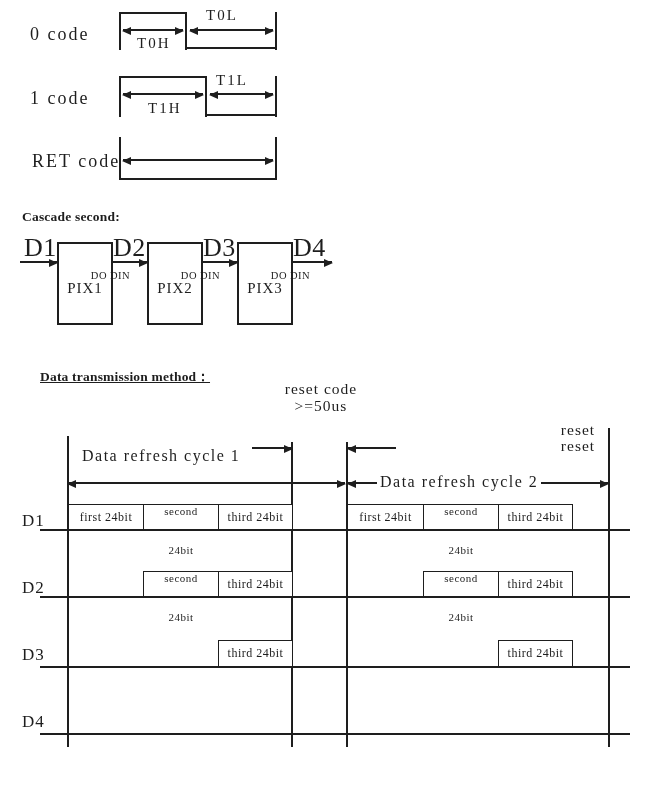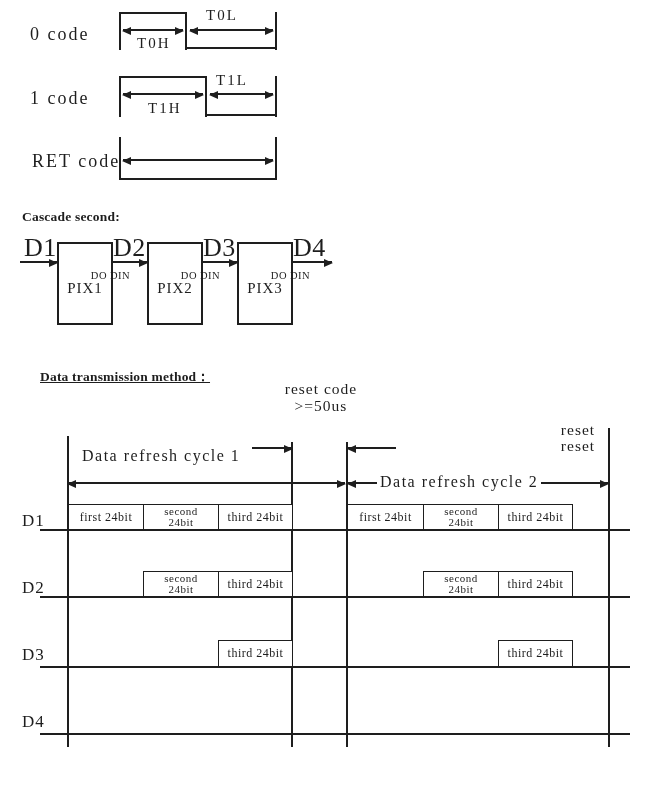--- a/index.html
+++ b/index.html
@@ -31,21 +31,21 @@
   .din{ left:3px; } .dout{ right:4px;text-align:center; }
   .pixname{ position:absolute; top:36px; left:0; width:100%; text-align:center; font-size:15px; letter-spacing:1px; }
 
   .rst{ position:absolute; text-align:center; font-size:15.5px; line-height:17px; letter-spacing:1px; }
   .cyc{ position:absolute; font-size:16px; letter-spacing:1.5px; background:#fff; padding:0 3px; white-space:nowrap; }
   .chan{ position:absolute; font-size:17px; letter-spacing:1px; }
 
   .seg{ position:absolute; border:1.5px solid var(--ink); background:#fff; box-sizing:border-box;
         display:flex; flex-direction:column; justify-content:center; text-align:center; }
   .seg .one{ font-size:12px; letter-spacing:0.5px; white-space:nowrap; }
-  .seg .two{ display:block; font-size:11px; line-height:11px; letter-spacing:0.5px; white-space:nowrap; }
+  .seg .two{ display:block; font-size:11px; line-height:11px; letter-spacing:0.5px; white-space:nowrap;margin-top:28px; }
 </style>
 </head>
 <body>
 
 <div class="page">
 
   <div class="lbl code-lbl" style="left:30px;top:24px;">0 code</div>
   <div class="vline" style="left:119px;top:12px;height:38px;"></div>
   <div class="hline" style="left:119px;top:12px;width:68px;"></div>
   <div class="vline" style="left:185px;top:12px;height:38px;"></div>

